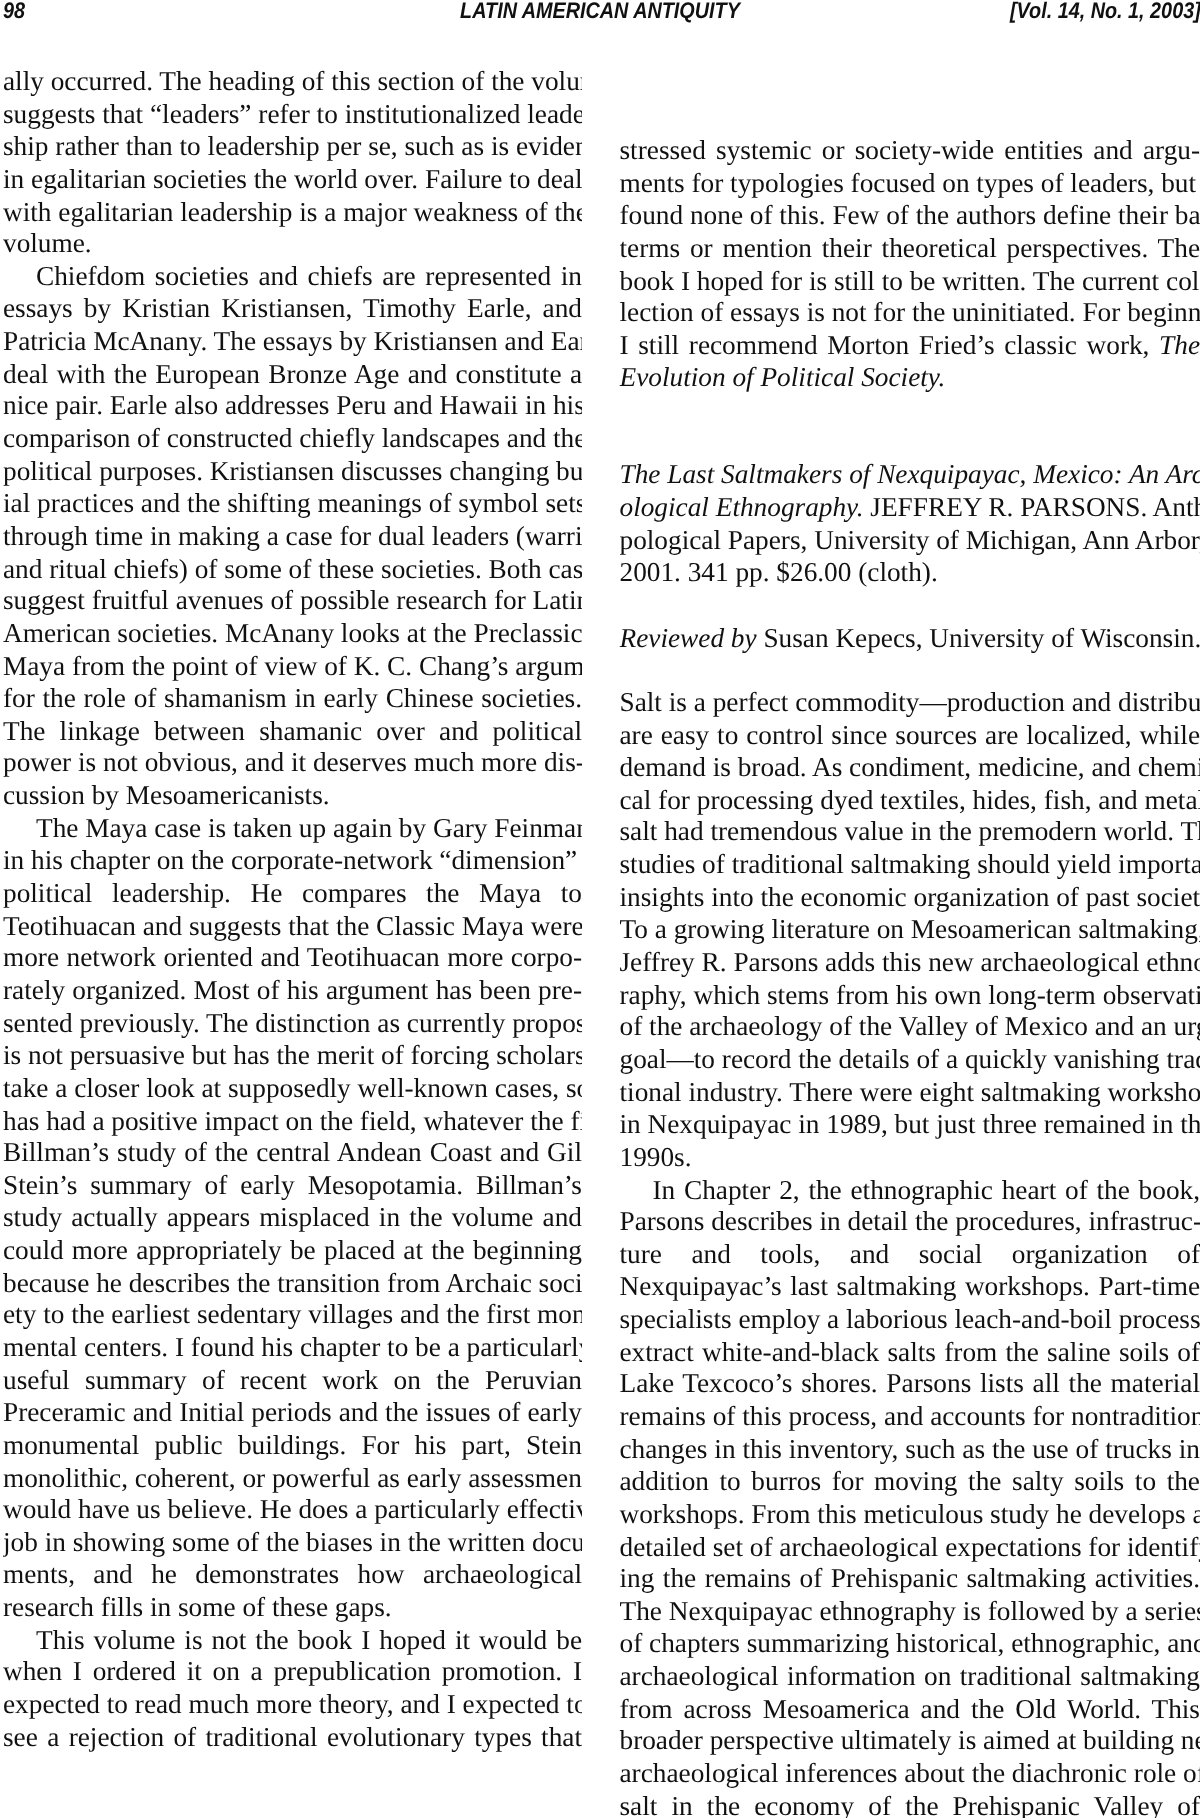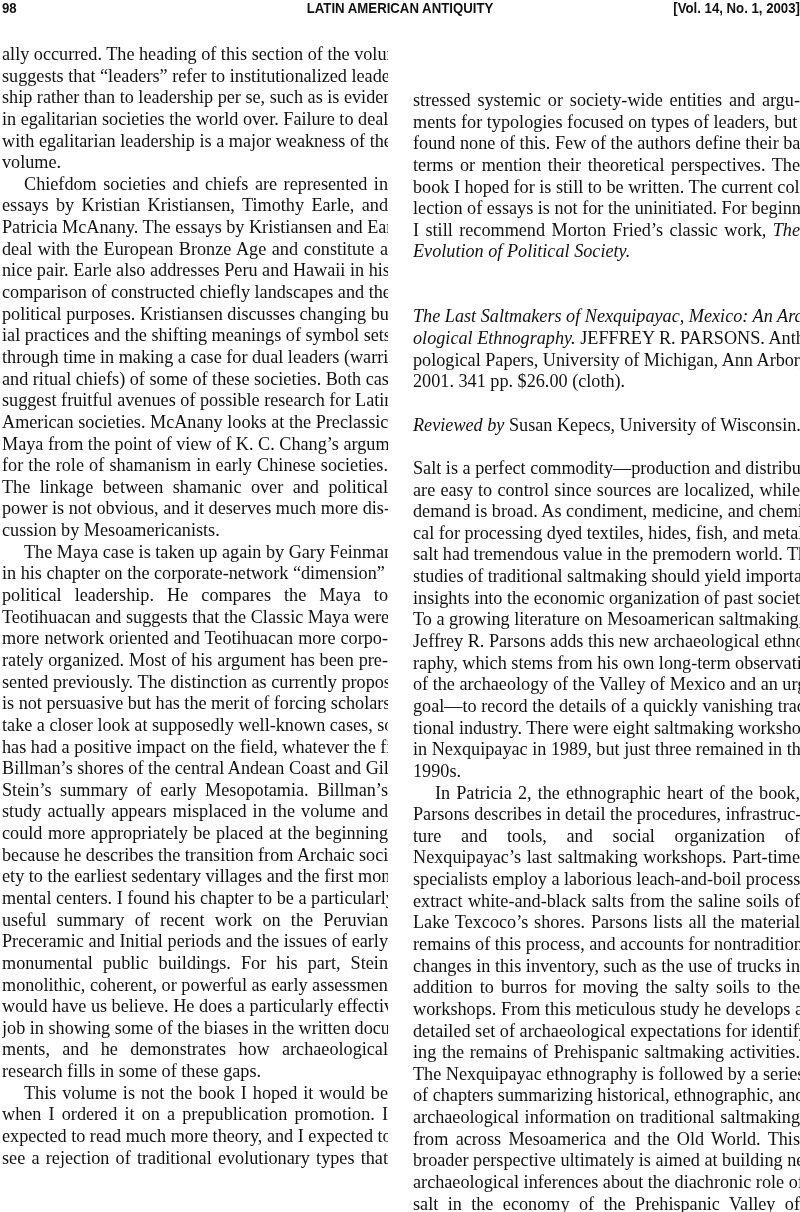--- a/index.html
+++ b/index.html
@@ -1,20 +1,20 @@
 <!DOCTYPE html>
 <html><head>
 <meta charset="utf-8">
 <style>
   html, body { margin: 0; padding: 0; background: #ffffff; }
   body { width: 800px; height: 1212px; overflow: hidden; position: relative; color: #111; }
   .header {
     position: absolute; top: 0; left: 0; width: 800px; height: 20px;
     font-family: "Liberation Sans", sans-serif; font-weight: bold;
-    font-size: 15px; line-height: 16px; color: #111;
+    font-size: 15px; line-height: 16px; color: #111; font-style: italic;
   }
   .header .pn { position: absolute; left: 2px; top: 0; transform: scaleX(0.88); transform-origin: left; }
   .header .jt { position: absolute; left: 0; width: 800px; text-align: center; top: 0; transform: scaleX(0.88); }
   .header .vol { position: absolute; right: 0; top: 0; transform: scaleX(0.88); transform-origin: right; }
   .col {
     position: absolute; top: 44px;
     font-family: "Liberation Serif", serif; font-size: 18.2px; line-height: 21.65px;
   }
   .col.left { left: 2px; width: 386px; }
   .col.right { left: 413px; width: 387px; margin-top: 46px; }
@@ -60,21 +60,21 @@
     <span class="ln ind">The Maya case is taken up again by Gary Feinman</span>
     <span class="ln">in his chapter on the corporate-network “dimension” of</span>
     <span class="ln">political leadership. He compares the Maya to</span>
     <span class="ln">Teotihuacan and suggests that the Classic Maya were</span>
     <span class="ln">more network oriented and Teotihuacan more corpo-</span>
     <span class="ln">rately organized. Most of his argument has been pre-</span>
     <span class="ln">sented previously. The distinction as currently proposed</span>
     <span class="ln">is not persuasive but has the merit of forcing scholars to</span>
     <span class="ln">take a closer look at supposedly well-known cases, so it</span>
     <span class="ln">has had a positive impact on the field, whatever the final</span>
-    <span class="ln">Billman’s shores of the central Andean Coast and Gil</span>
+    <span class="ln">Billman’s study of the central Andean Coast and Gil</span>
     <span class="ln">Stein’s summary of early Mesopotamia. Billman’s</span>
     <span class="ln">study actually appears misplaced in the volume and</span>
     <span class="ln">could more appropriately be placed at the beginning</span>
     <span class="ln">because he describes the transition from Archaic soci-</span>
     <span class="ln">ety to the earliest sedentary villages and the first monu-</span>
     <span class="ln">mental centers. I found his chapter to be a particularly</span>
     <span class="ln">useful summary of recent work on the Peruvian</span>
     <span class="ln">Preceramic and Initial periods and the issues of early</span>
     <span class="ln">monumental public buildings. For his part, Stein</span>
     <span class="ln">monolithic, coherent, or powerful as early assessments</span>
@@ -125,21 +125,21 @@
       <span class="ln">studies of traditional saltmaking should yield important</span>
       <span class="ln">insights into the economic organization of past societies.</span>
       <span class="ln">To a growing literature on Mesoamerican saltmaking,</span>
       <span class="ln">Jeffrey R. Parsons adds this new archaeological ethnog-</span>
       <span class="ln">raphy, which stems from his own long-term observations</span>
       <span class="ln">of the archaeology of the Valley of Mexico and an urgent</span>
       <span class="ln">goal—to record the details of a quickly vanishing tradi-</span>
       <span class="ln">tional industry. There were eight saltmaking workshops</span>
       <span class="ln">in Nexquipayac in 1989, but just three remained in the</span>
       <span class="ln last">1990s.</span>
-      <span class="ln ind">In Patricia 2, the ethnographic heart of the book,</span>
+      <span class="ln ind">In Chapter 2, the ethnographic heart of the book,</span>
       <span class="ln">Parsons describes in detail the procedures, infrastruc-</span>
       <span class="ln">ture and tools, and social organization of</span>
       <span class="ln">Nexquipayac’s last saltmaking workshops. Part-time</span>
       <span class="ln">specialists employ a laborious leach-and-boil process to</span>
       <span class="ln">extract white-and-black salts from the saline soils of</span>
       <span class="ln">Lake Texcoco’s shores. Parsons lists all the material</span>
       <span class="ln">remains of this process, and accounts for nontraditional</span>
       <span class="ln">changes in this inventory, such as the use of trucks in</span>
       <span class="ln">addition to burros for moving the salty soils to the</span>
       <span class="ln">workshops. From this meticulous study he develops a</span>

